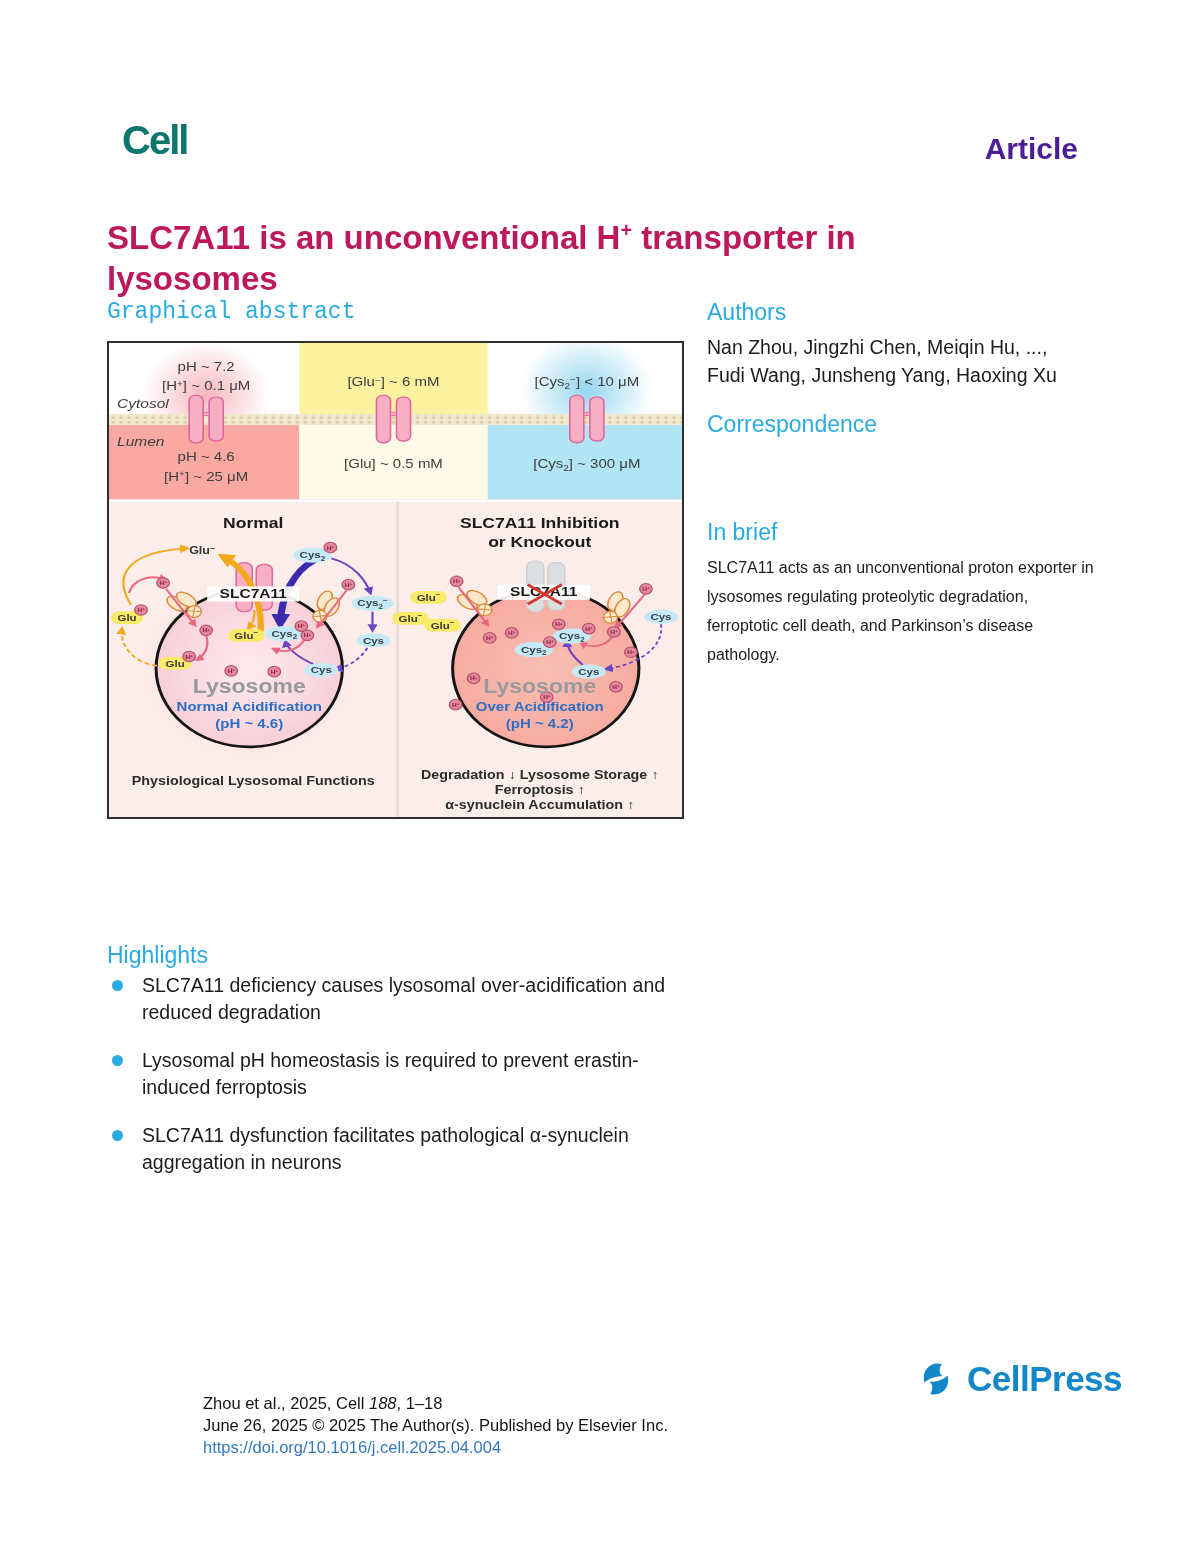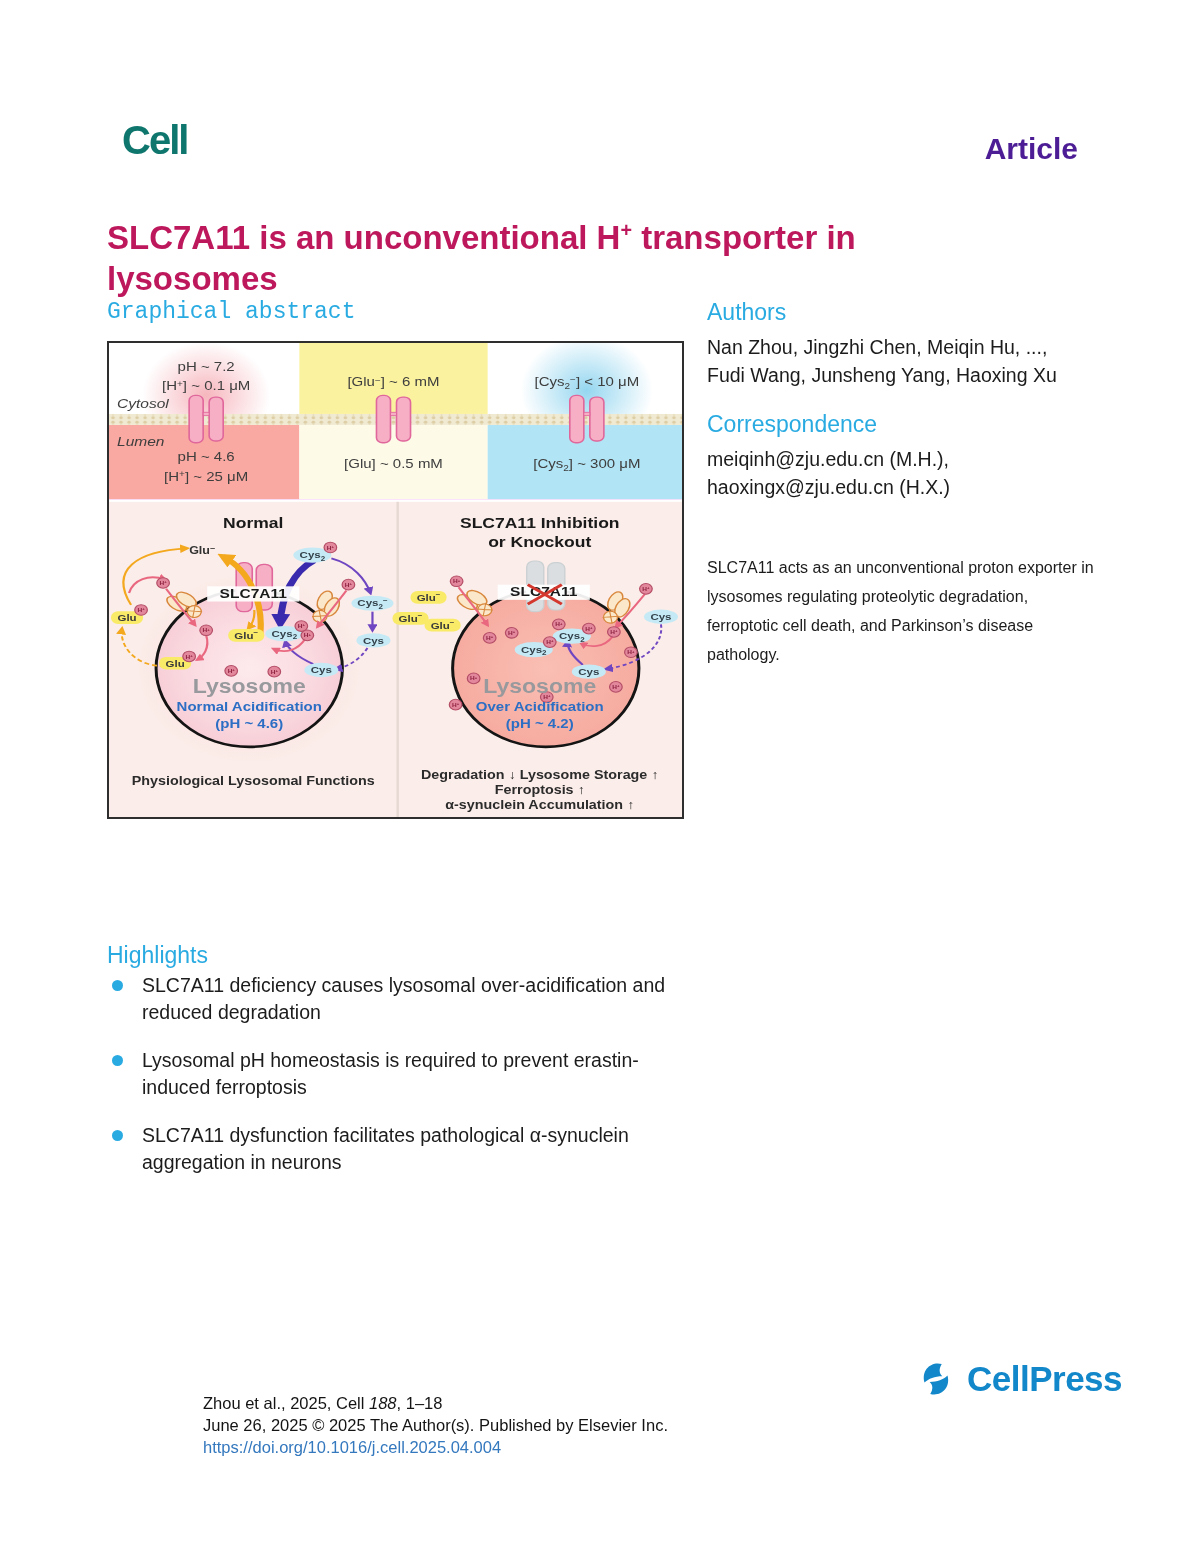--- a/index.html
+++ b/index.html
@@ -279,25 +279,22 @@
   </svg>
   </div>
 
   <div class="abs rcol sec-head authors-head">Authors</div>
   <div class="abs rcol sec-head corr-head">Correspondence</div>
 
   <div class="abs rcol authors-text">
     <div>Nan Zhou, Jingzhi Chen, Meiqin Hu, ...,</div>
     <div>Fudi Wang, Junsheng Yang, Haoxing Xu</div>
   </div>
-  <div class="abs rcol corr-text">
-    <div>meiqinh@zju.edu.cn (M.H.),</div>
-    <div>haoxingx@zju.edu.cn (H.X.)</div>
-  </div>
-
+
+  <div class="abs rcol sec-head brief-head">In brief</div>
   <p class="abs rcol brief-text" style="margin:0;">SLC7A11 acts as an unconventional proton exporter in lysosomes regulating proteolytic degradation, ferroptotic cell death, and Parkinson’s disease pathology.</p>
 
   <div class="abs sec-head hl-head">Highlights</div>
   <div class="abs hl-list">
     <div class="hl-item">
       <span class="hl-dot"></span>
       <p class="hl-text">SLC7A11 deficiency causes lysosomal over-acidification and reduced degradation</p>
     </div>
     <div class="hl-item">
       <span class="hl-dot"></span>

